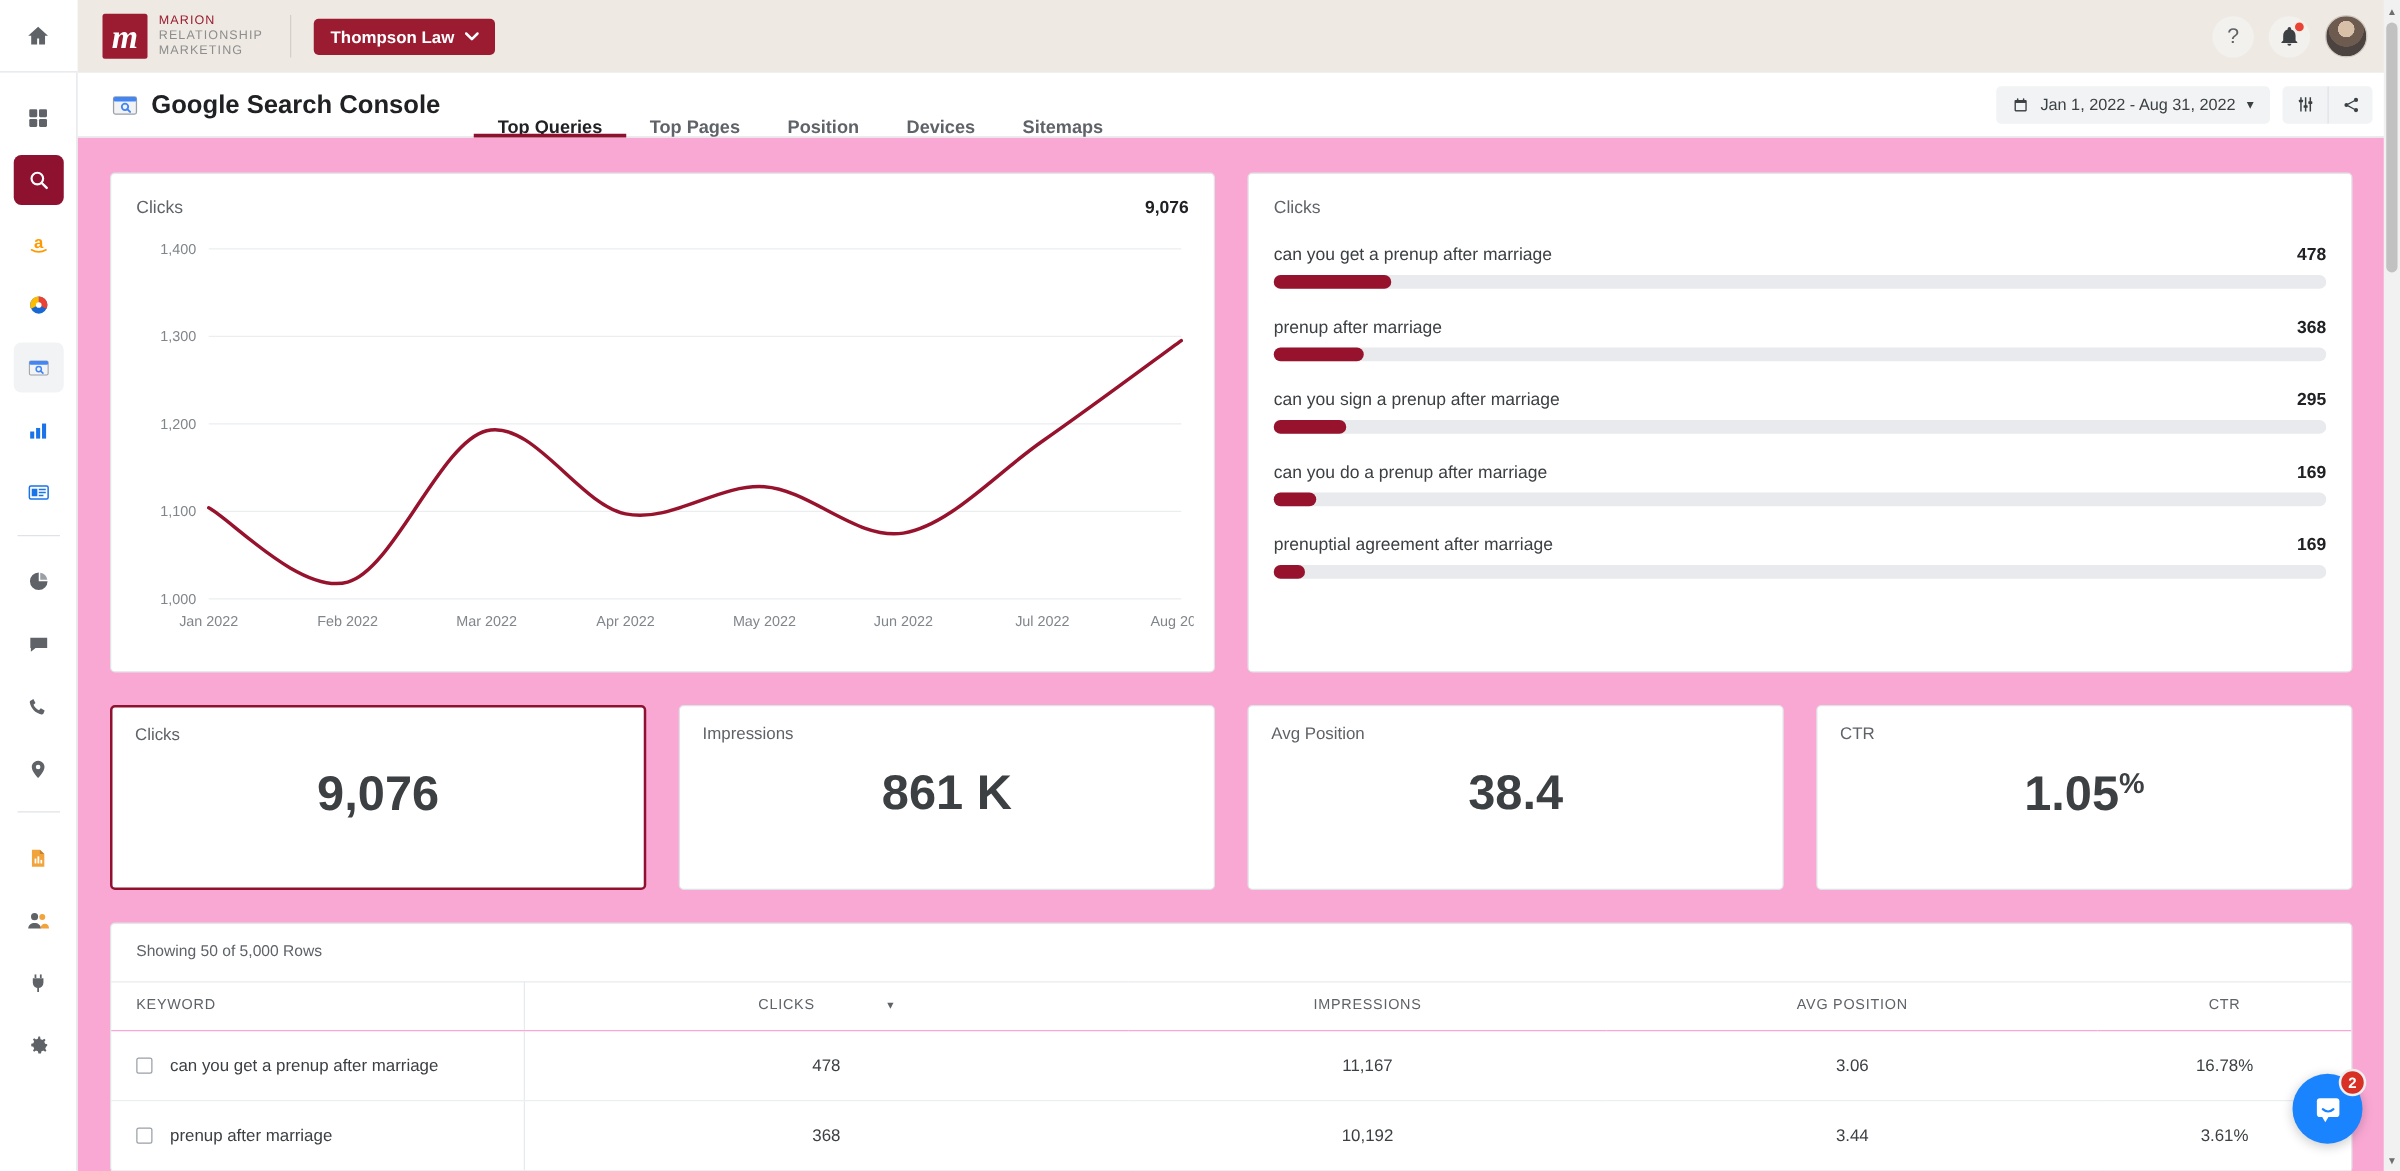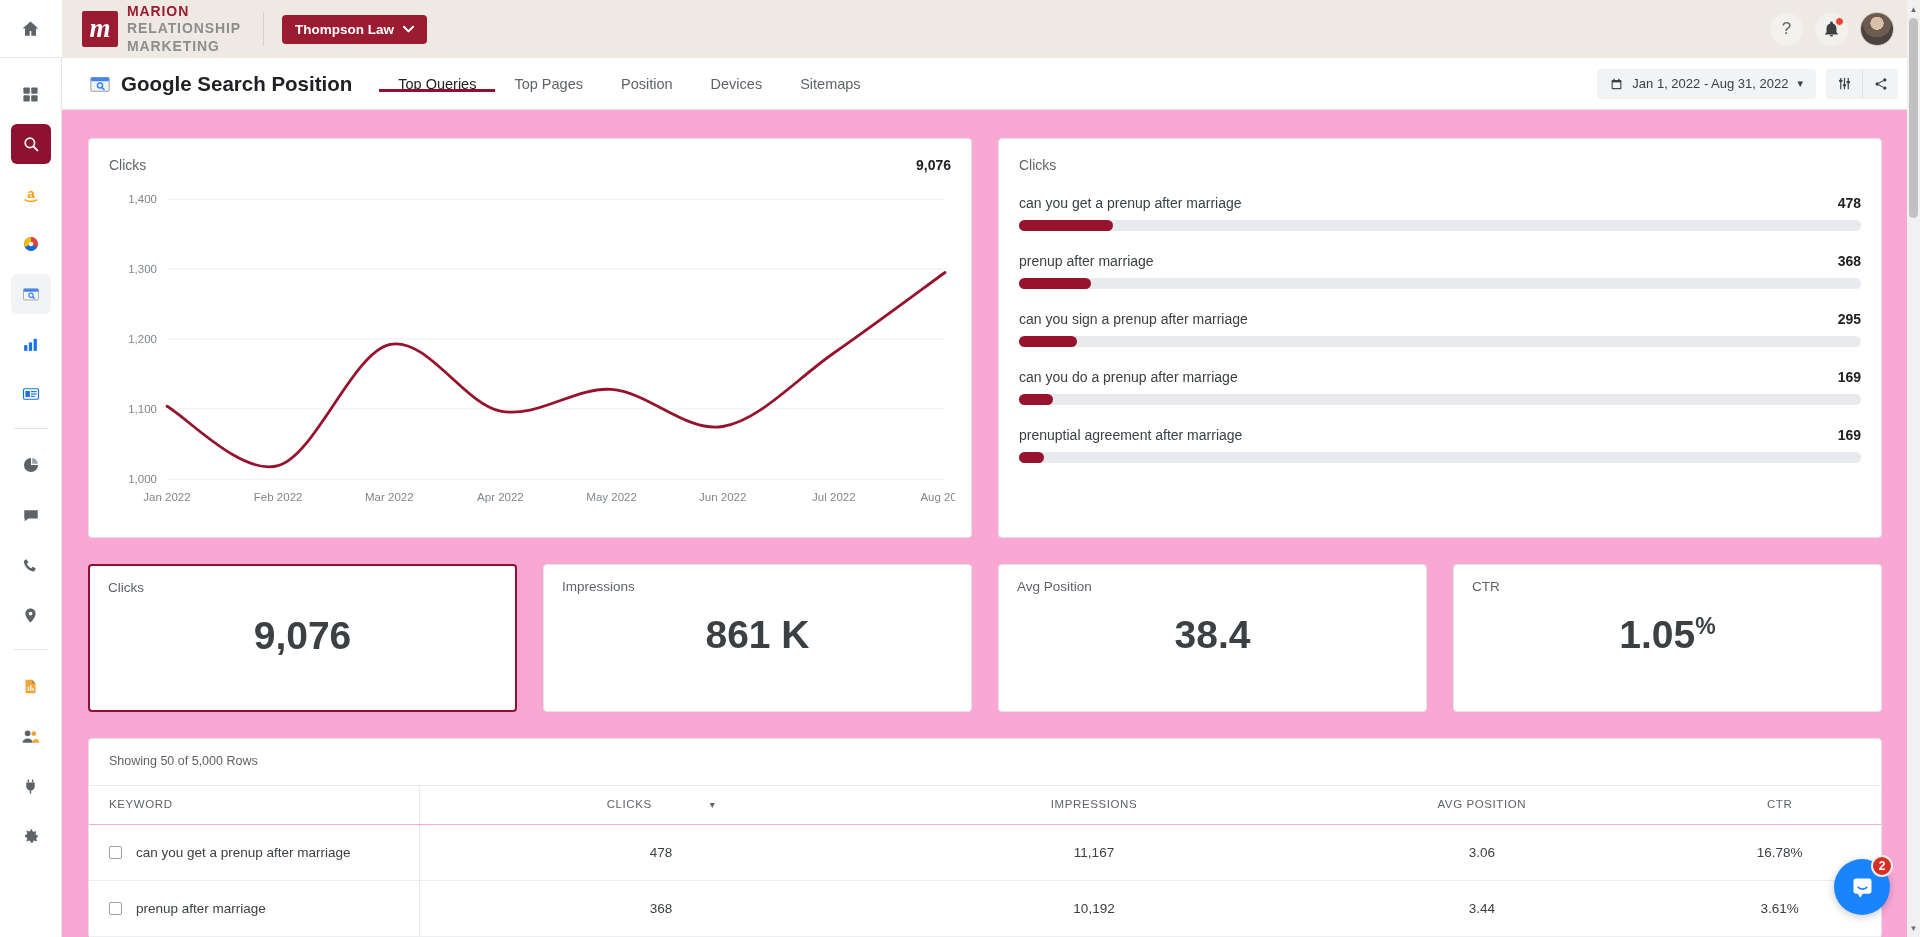--- a/index.html
+++ b/index.html
@@ -47,21 +47,21 @@
   }
   #brand-block { display: flex; align-items: center; margin-left: 20px; }
   #brand-mark {
     width: 36px; height: 36px; background: #9b1b30; color: #fff;
     font-family: "Liberation Serif", serif; font-style: italic;
     font-size: 27px; font-weight: bold;
     display: flex; align-items: center; justify-content: center;
     border-radius: 2px;
   }
   #brand-words { margin-left: 9px; line-height: 1.22; }
-  #brand-words div { font-size: 14px; letter-spacing: 0.9px; font-weight: bold; }
+  #brand-words div { font-size: 10px; letter-spacing: 0.9px; font-weight: normal; }
   #bw1 { color: #9b1b30; }
   #bw2, #bw3 { color: #8d8d8d; }
   #brand-divider { width: 1px; height: 34px; background: #d4cfc7; margin: 0 18px 0 22px; }
   #account-btn {
     background: #9b1b30; color: #fff;
     height: 29px; border-radius: 4px;
     padding: 0 13px;
     display: flex; align-items: center; gap: 9px;
     font-size: 13.5px; font-weight: bold; cursor: pointer;
     border: none;
@@ -97,21 +97,21 @@
     border-bottom: 1px solid #e3e5e8;
     display: flex; align-items: center;
     z-index: 15;
   }
   #gsc-icon {
     width: 22px; height: 22px; margin-left: 27px; position: relative;
   }
   #gsc-title {
     margin-left: 10px; font-size: 20.5px; font-weight: bold; color: #202124;
   }
-  #tabs { display: flex; align-items: center; height: 52px; margin-left: 27px; }
+  #tabs { display: flex; align-items: flex-end; height: 52px; margin-left: 27px; font-weight: bold; }
   .tab {
     display: flex; align-items: center;
     padding: 0 19px; font-size: 14.5px; color: #5f6368;
     cursor: pointer; position: relative;
   }
   .tab.sel { color: #202124; }
   .tab.sel::after {
     content: ""; position: absolute; left: 0; right: 0; bottom: 0;
     height: 3px; background: #8e1230;
   }
@@ -402,21 +402,21 @@
 
 <div id="subheader">
   <div id="gsc-icon">
     <svg width="22" height="22" viewBox="0 0 24 24">
       <rect x="2" y="5" width="20" height="15" rx="1.6" fill="#f1f3f4" stroke="#9aa0a6" stroke-width="1.1"></rect>
       <rect x="2" y="5" width="20" height="4" rx="1.6" fill="#4285f4"></rect>
       <circle cx="12" cy="13.6" r="2.8" fill="none" stroke="#4285f4" stroke-width="1.6"></circle>
       <line x1="14" y1="15.6" x2="16.4" y2="18" stroke="#4285f4" stroke-width="1.8" stroke-linecap="round"></line>
     </svg>
   </div>
-  <div id="gsc-title">Google Search Position</div>
+  <div id="gsc-title">Google Search Console</div>
 
   <div id="tabs">
     <div class="tab sel">Top Queries</div>
     <div class="tab">Top Pages</div>
     <div class="tab">Position</div>
     <div class="tab">Devices</div>
     <div class="tab">Sitemaps</div>
   </div>
 
   <div id="subheader-right">

